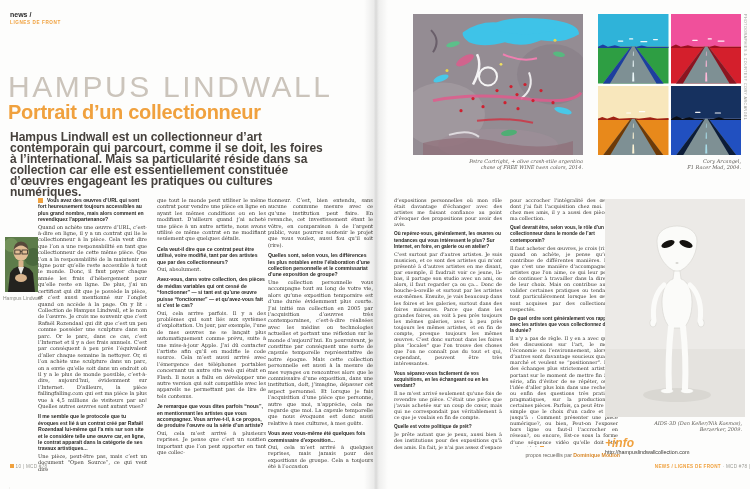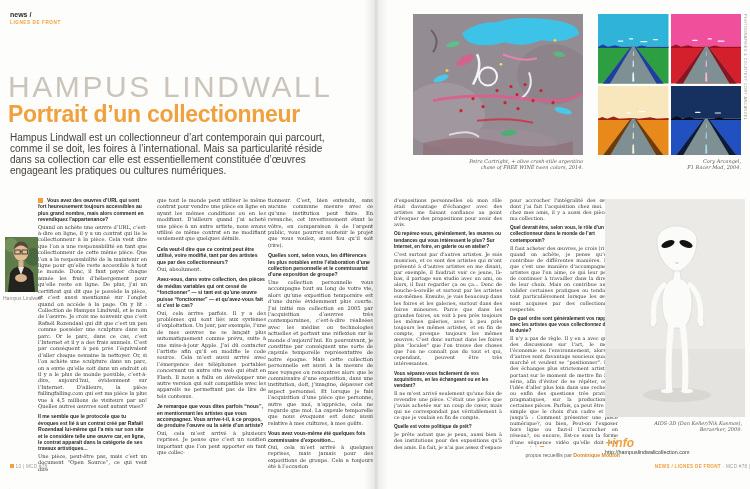--- a/index.html
+++ b/index.html
@@ -6,22 +6,22 @@
   #spread{position:relative;width:750px;height:489px;background:#fdfdfc;overflow:hidden;
           font-family:"Liberation Sans",sans-serif;padding-left:22px;}
   .abs{position:absolute;}
   
   .gutter{left:364px;top:0;width:24px;height:489px;
     background:linear-gradient(90deg,rgba(0,0,0,0) 0%,rgba(0,0,0,.07) 40%,rgba(0,0,0,.14) 50%,rgba(0,0,0,.06) 62%,rgba(0,0,0,0) 100%);}
   
   .kicker{left:10px;top:11px;font-size:7px;font-weight:bold;color:#2b2b2b;}
   .kicker-sub{left:10px;top:20px;font-size:4.6px;letter-spacing:.6px;color:#f0a13e;font-weight:bold;}
   .title{left:8px;top:70px;font-size:30px;font-weight:300;letter-spacing:2.6px;color:#cbc4bb;white-space:nowrap;}
-  .subtitle{left:8px;top:101px;font-size:23px;font-weight:bold;letter-spacing:-.3px;color:#f0a13e;white-space:nowrap;}
-  .lead{left:10px;top:132px;width:318px;font-size:10px;line-height:11px;font-weight:normal;color:#46413c;text-align:left;}
+  .subtitle{left:8px;top:101px;font-size:20px;font-weight:bold;letter-spacing:-.3px;color:#f0a13e;white-space:nowrap;}
+  .lead{left:10px;top:132px;width:318px;font-size:12px;line-height:11px;font-weight:bold;color:#46413c;text-align:left;}
   
   .portrait{left:5px;top:237px;width:33px;height:55px;}
   .portrait-credit{left:-24px;top:262px;width:55px;transform:rotate(-90deg);font-size:3.6px;color:#979790;letter-spacing:.4px;text-align:center;}
   .portrait-caption{left:3px;top:295px;font-size:5px;color:#8a8a84;}
   
   .col{position:absolute;top:197px;height:284px;overflow:hidden;}
   .col .q{font:bold 5.1px/6.4px "Liberation Sans",sans-serif;color:#2b2926;margin:4px 0 1px;text-align:left;}
   .col .a{font:5.1px/6.4px "DejaVu Serif",serif;color:#34312c;margin:0;text-align:justify;}
   .col.tight .q{font-size:4.8px;line-height:6.1px;}
   .col.tight .a{font-size:4.9px;line-height:6.1px;}

